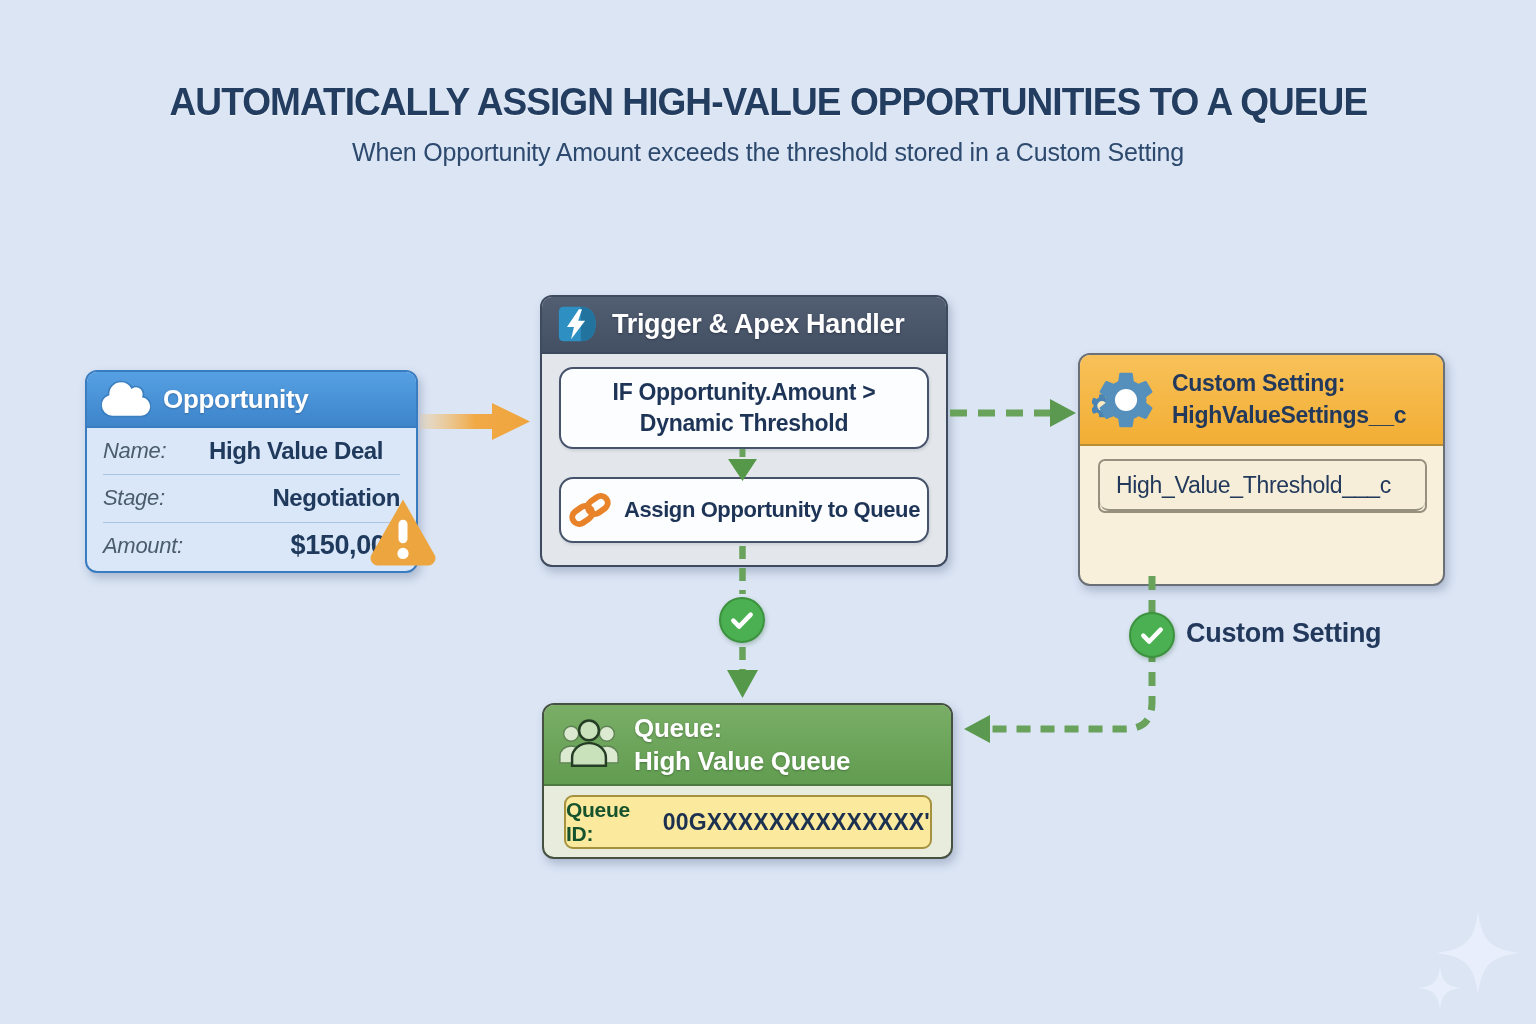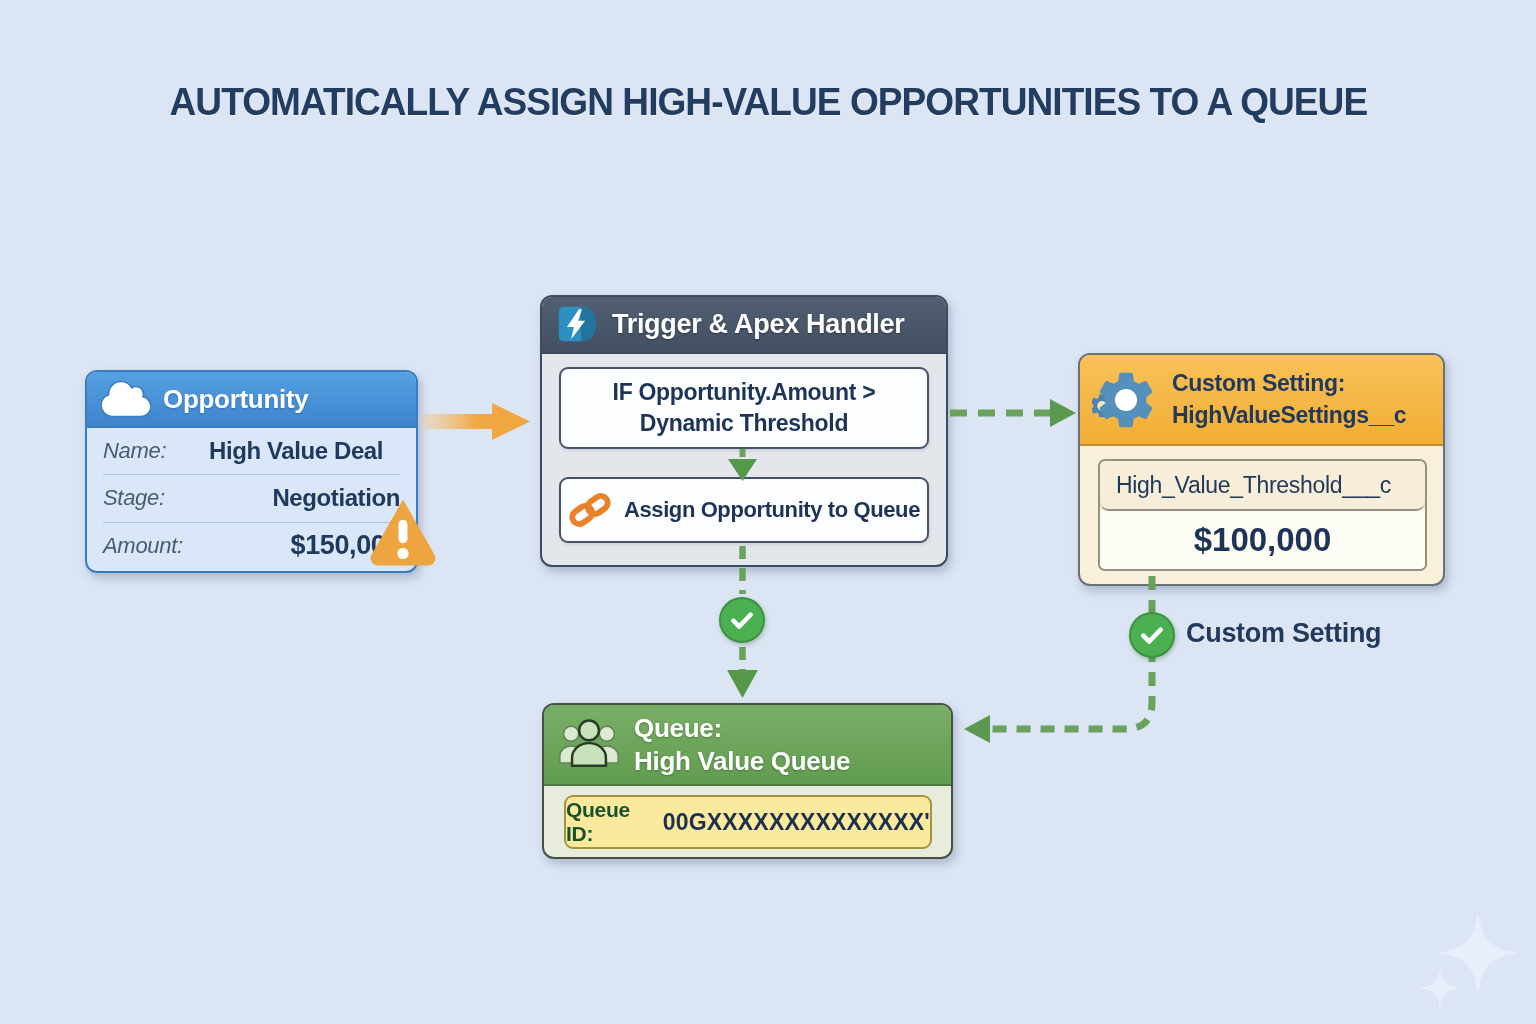--- a/index.html
+++ b/index.html
@@ -40,21 +40,21 @@
   .opp-label { width:96px; font-size:22px; color:#4b5c6f; letter-spacing:-.3px;font-style:italic; }
   .opp-value { font-size:24px; font-weight:700; color:#203a5d; letter-spacing:-.4px; }
   .opp-row.amount .opp-value { font-size:27px; }
   .warn-badge { position:absolute; left:366px; top:494px; width:74px; height:74px; z-index:4; }
   
   .trigger { left:540px; top:295px; width:408px; height:272px; border:2.5px solid #3e4a5d; background:#e3e7eb; }
   .trigger .card-header { height:57px; padding:0 14px; gap:14px; background:linear-gradient(#525e72,#434f62); border-bottom:2px solid #3e4a5d; }
   .trigger-title { font-size:27px; font-weight:700; color:#fff; text-shadow:0 1px 2px rgba(20,30,50,.5); letter-spacing:-.3px; }
   .inner-box {
     position:absolute; left:17px; width:370px; background:#fcfdff;
-    border:2.5px solid #46536a; border-radius:9px;
+    border:2.5px solid #46536a; border-radius:14px;
     display:flex; align-items:center; justify-content:center;
     box-shadow:1px 2px 3px rgba(60,80,110,.15);
   }
   .cond-box { top:13px; height:82px; flex-direction:column; line-height:1.35; }
   .cond-line { font-size:23px; font-weight:700; color:#1d3457; letter-spacing:-.3px; }
   .action-box { top:123px; height:66px; gap:12px; }
   .action-text { font-size:22px; font-weight:700; color:#1d3457; letter-spacing:-.4px; }
   
   .custom { left:1078px; top:341px; width:367px; height:233px; border:2px solid #6b6f76; background:#f9f0dc;margin-top:12px; }
   .custom .card-header { height:91px; padding:0 12px; gap:12px; background:linear-gradient(#f8c159,#f2ae34); border-bottom:2px solid #b98e34; }
@@ -92,20 +92,21 @@
 <div class="canvas">
 
   <svg class="sparkles">
     <path d="M1478 911 C1482 941 1490 949 1520 953 C1490 957 1482 965 1478 995 C1474 965 1466 957 1436 953 C1466 949 1474 941 1478 911 Z" fill="#e9eefc" opacity="0.9"></path>
     <path d="M1440 966 C1442 982 1446 986 1462 988 C1446 990 1442 994 1440 1010 C1438 994 1434 990 1418 988 C1434 986 1438 982 1440 966 Z" fill="#e9eefc" opacity="0.9"></path>
   </svg>
 
   <div class="titlewrap">
     <h1 class="title">AUTOMATICALLY ASSIGN HIGH-VALUE OPPORTUNITIES TO A QUEUE</h1>
   </div>
+  <p class="subtitle">When Opportunity Amount exceeds the threshold stored in a Custom Setting</p>
 
   <svg class="overlay">
     <defs>
       <linearGradient id="orangeGrad" x1="0" y1="0" x2="1" y2="0">
         <stop offset="0" stop-color="#f5c578" stop-opacity="0.25"></stop>
         <stop offset="0.5" stop-color="#f1a946"></stop>
         <stop offset="1" stop-color="#efa53e"></stop>
       </linearGradient>
     </defs>
 
@@ -201,21 +202,20 @@
         </svg>
       </span>
       <span class="custom-title">
         <span>Custom Setting:</span><br>
         <span>HighValueSettings__c</span>
       </span>
     </div>
     <div class="card-body">
       <div class="cs-inner">
         <div class="cs-field">High_Value_Threshold___c</div>
-        <div class="cs-value">$100,000</div>
       </div>
     </div>
   </section>
 
   <section class="card queue">
     <div class="card-header">
       <span class="icon">
         <svg viewBox="0 0 66 58" width="62" height="58">
           <g fill="#dcead2" stroke="#5f8454" stroke-width="1.5">
             <circle cx="14" cy="17" r="8"></circle>

